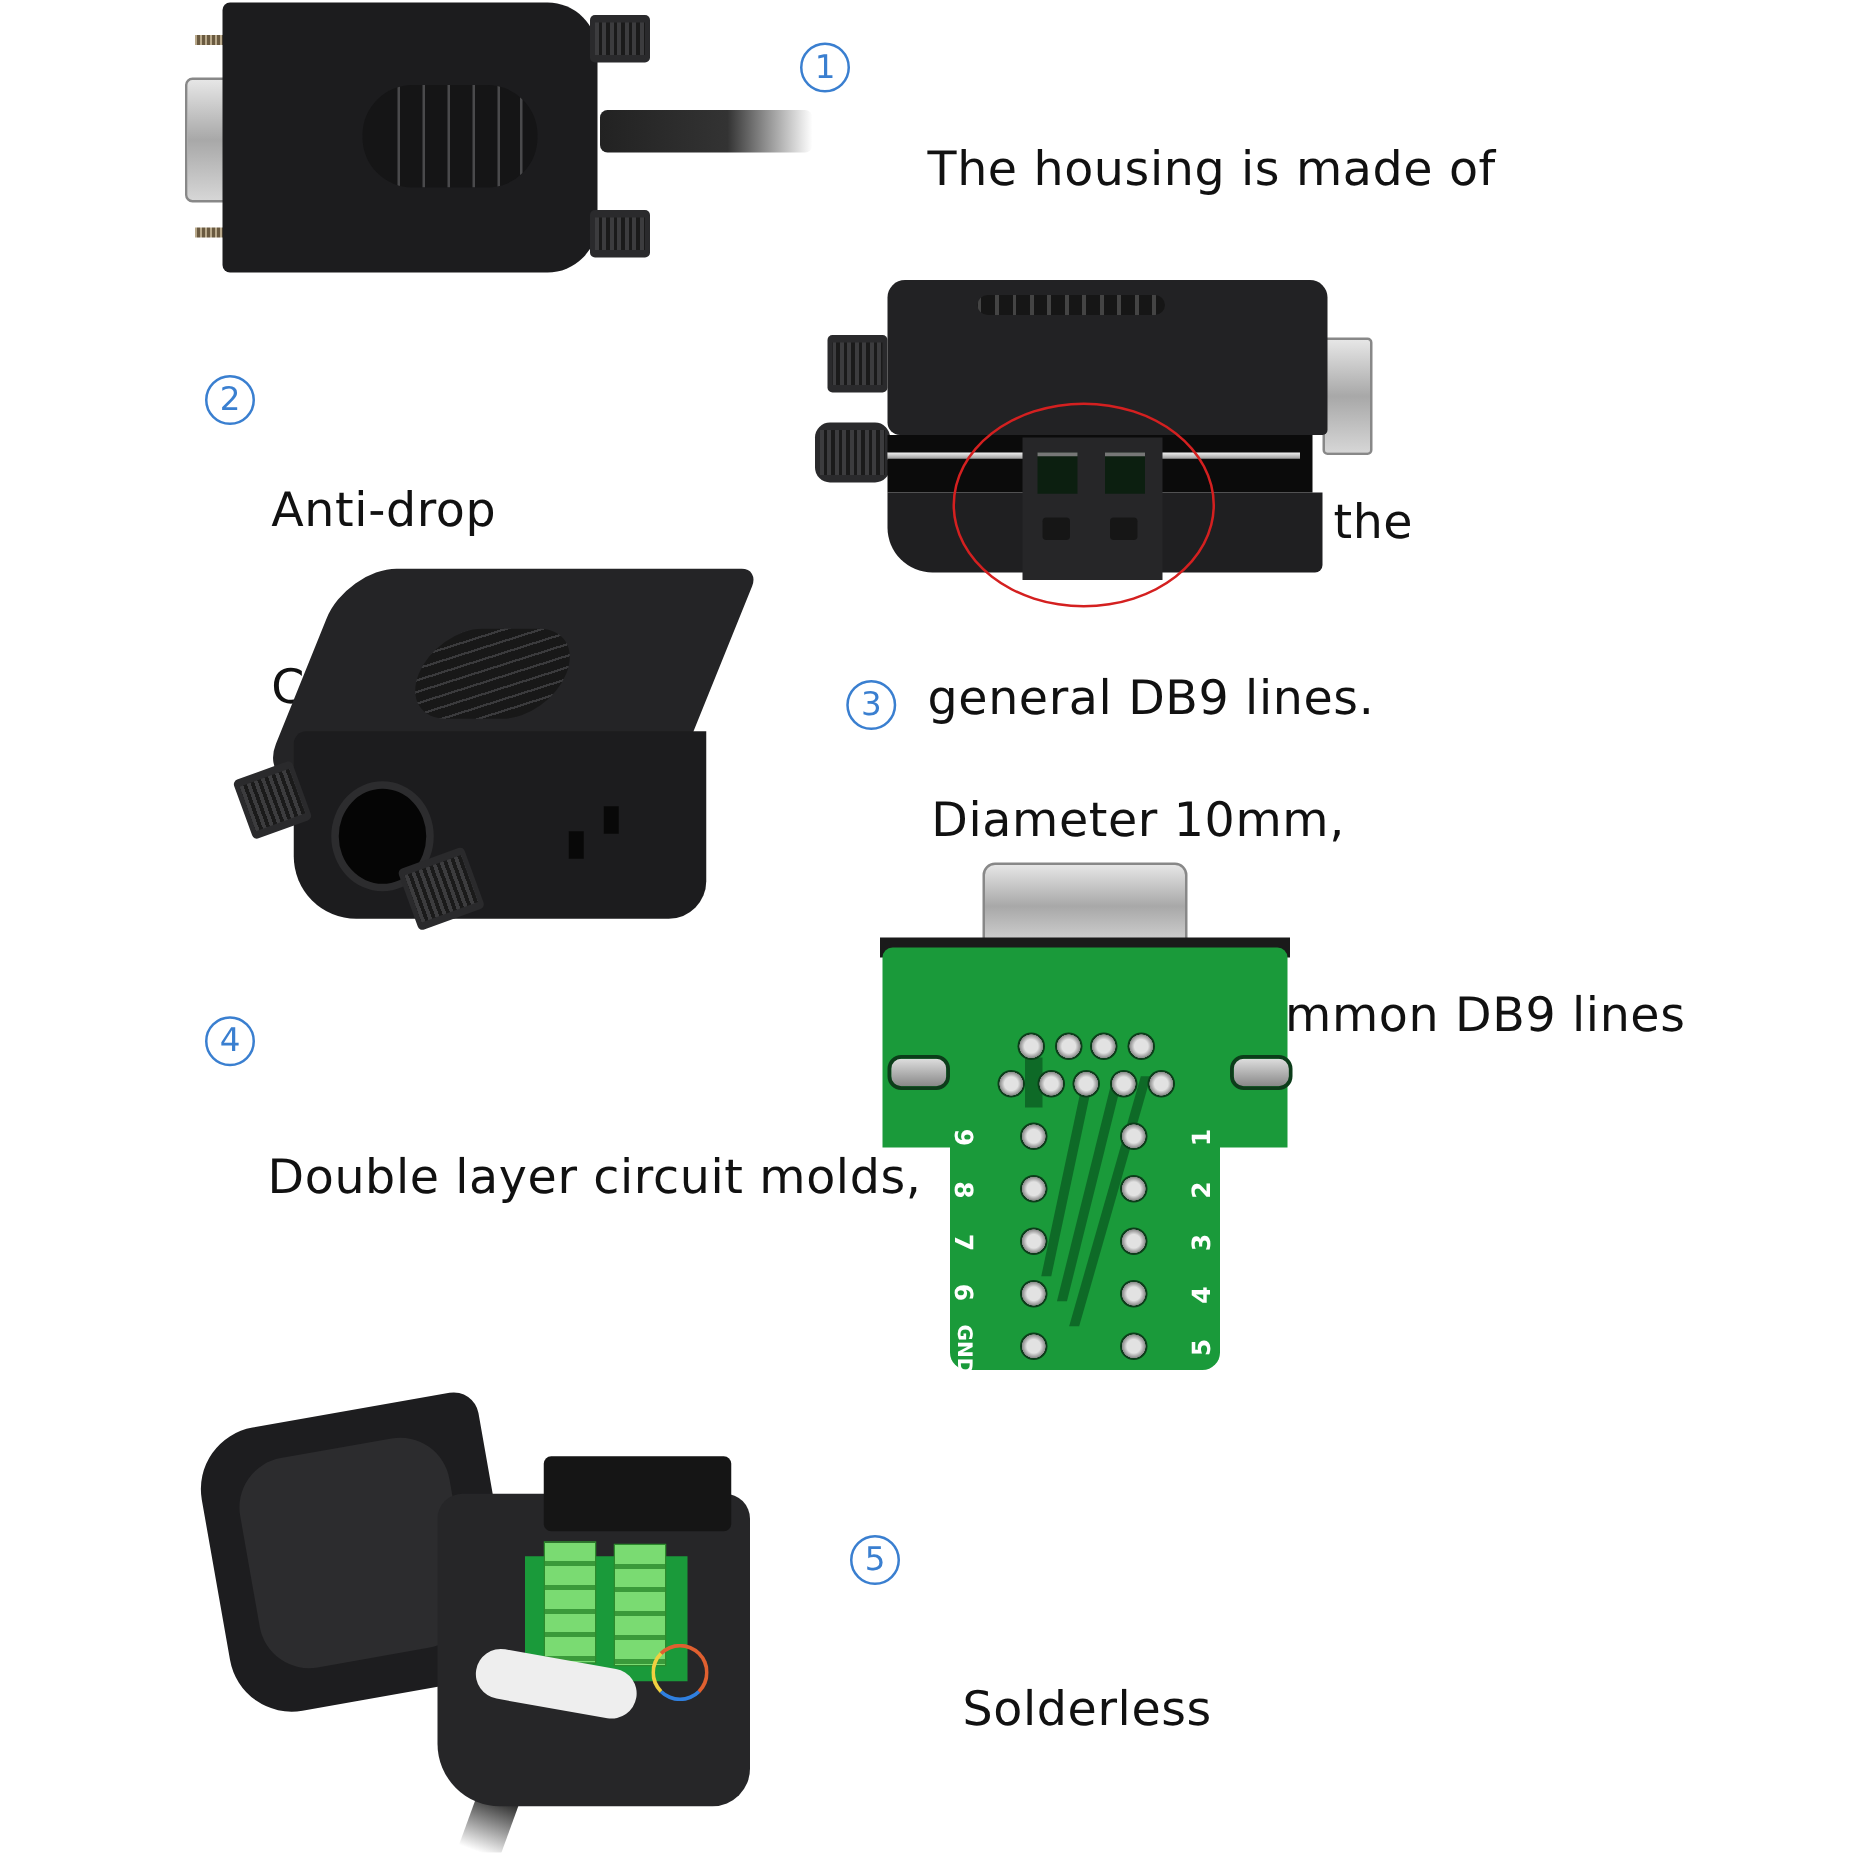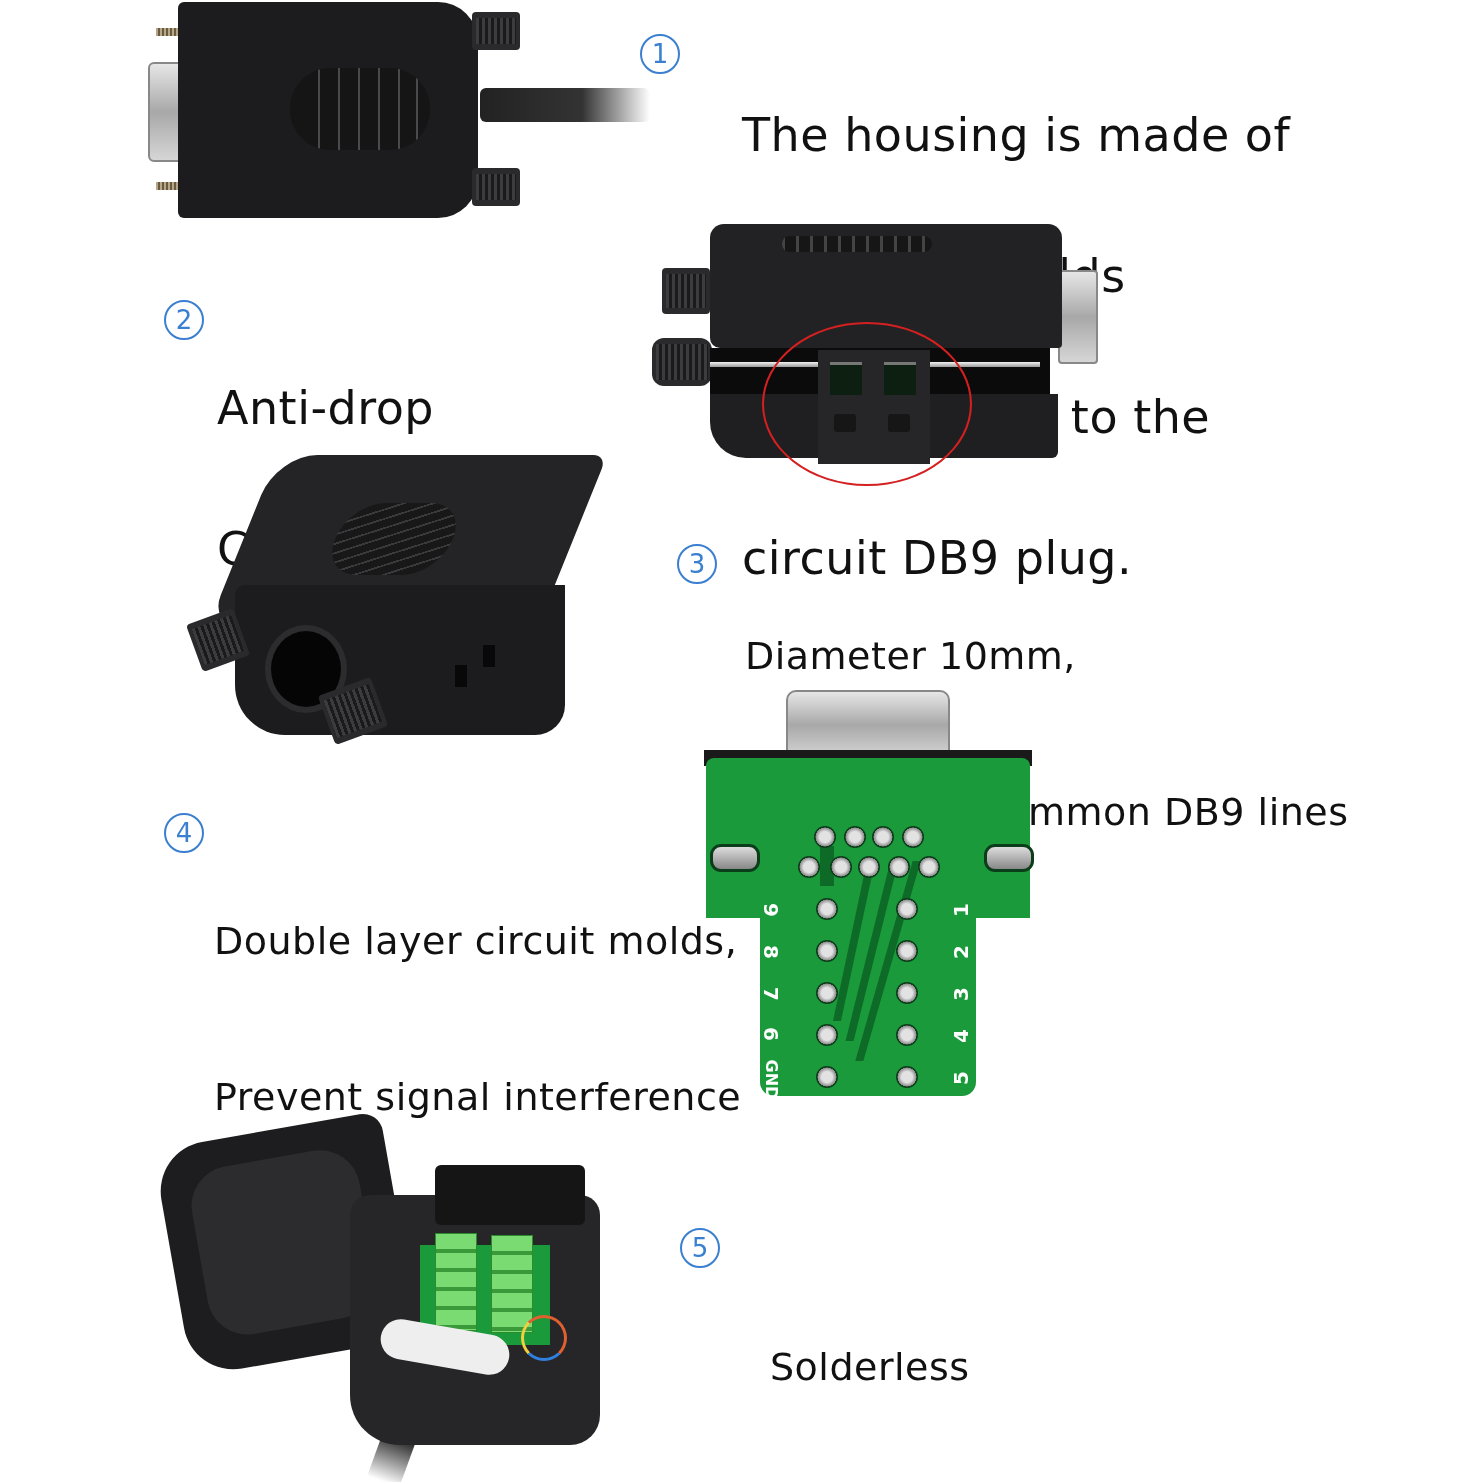--- a/index.html
+++ b/index.html
@@ -1,19 +1,19 @@
 <!DOCTYPE html>
 <html><head>
 <meta charset="utf-8">
 <style>
   html, body { margin:0; padding:0; background:#ffffff; }
   body { width:1482px; height:1482px; position:relative; overflow:hidden;
          font-family:"DejaVu Sans","Liberation Sans",sans-serif; color:#111; }
   .abs { position:absolute; }
-  .feat-text { font-size:46px; line-height:47px; color:#111; letter-spacing:0.5px; white-space:pre; }
+  .feat-text { font-size:38px; line-height:47px; color:#111; letter-spacing:0.5px; white-space:pre; }
   .feat-text.big { font-size:38px; line-height:55px; }
   .num { width:36px; height:36px; border:2.5px solid #3a7fd0; border-radius:50%; color:#3a7fd0;
          font-size:26px; line-height:36px; text-align:center; box-sizing:content-box; }
   .line { display:block; }
   
   .shell { background:#1c1c1e; }
   .grille { background:#151516; border-radius:40px; overflow:hidden; }
   .grille i { position:absolute; top:0; bottom:0; width:2px; background:#4a4a4c; }
   .knob { background:#2a2a2c; border-radius:4px; }
   .knob::after { content:""; position:absolute; left:4px; right:4px; top:6px; bottom:6px;
@@ -45,21 +45,21 @@
   </div>
   <div class="abs knob" style="left:322px;top:12px;width:48px;height:38px;"></div>
   <div class="abs knob" style="left:322px;top:168px;width:48px;height:38px;"></div>
 </div>
 
 <div class="abs num" style="left:640px;top:34px;"><span>1</span></div>
 <div class="abs feat-text" style="left:742px;top:18px;">
   <span class="line">The housing is made of</span>
   <span class="line"> precision molds</span>
   <span class="line">and is similar to the</span>
-  <span class="line">circuit DB9 plug.</span>
+  <span class="line">general DB9 lines.</span>
 </div>
 
 <div class="abs" style="left:650px;top:220px;width:440px;height:270px;">
   <div class="abs metal" style="left:408px;top:50px;width:36px;height:90px;border-radius:4px;"></div>
   <div class="abs knob" style="left:12px;top:48px;width:48px;height:46px;"></div>
   <div class="abs knob" style="left:2px;top:118px;width:60px;height:48px;border-radius:12px;"></div>
   <div class="abs shell" style="left:60px;top:4px;width:352px;height:124px;border-radius:14px 14px 4px 10px;background:#222224;"></div>
   <div class="abs" style="left:132px;top:16px;width:150px;height:16px;border-radius:10px;background:repeating-linear-gradient(90deg,#444 0 3px,#161616 3px 14px);"></div>
   <div class="abs" style="left:60px;top:142px;width:330px;height:6px;background:linear-gradient(180deg,#eee,#888);"></div>
   <div class="abs" style="left:60px;top:128px;width:340px;height:46px;background:#0b0b0b;"></div>
@@ -141,21 +141,20 @@
   <div class="abs silk" style="left:254px;top:212px;transform:rotate(-90deg);">1</div>
   <div class="abs silk" style="left:254px;top:254px;transform:rotate(-90deg);">2</div>
   <div class="abs silk" style="left:254px;top:296px;transform:rotate(-90deg);">3</div>
   <div class="abs silk" style="left:254px;top:338px;transform:rotate(-90deg);">4</div>
   <div class="abs silk" style="left:254px;top:380px;transform:rotate(-90deg);">5</div>
 </div>
 
 <div class="abs num" style="left:164px;top:813px;"><span>4</span></div>
 <div class="abs feat-text big" style="left:214px;top:811px;line-height:52px;">
   <span class="line">Double layer circuit molds,</span>
-  <span class="line">Prevent signal interference</span>
 </div>
 
 <div class="abs" style="left:165px;top:1115px;width:450px;height:365px;">
   <div class="abs cable" style="left:220px;top:260px;width:34px;height:110px;transform:rotate(20deg);background:linear-gradient(180deg,#222 0%,#333 60%,rgba(255,255,255,0) 100%);"></div>
   <div class="abs shell" style="left:6px;top:14px;width:230px;height:230px;border-radius:50px 20px 30px 50px;transform:rotate(-10deg);background:#1d1d1f;">
     <div class="abs" style="left:28px;top:28px;width:170px;height:170px;border-radius:40px;background:#2c2c2e;"></div>
   </div>
   <div class="abs shell" style="left:185px;top:80px;width:250px;height:250px;border-radius:20px 20px 30px 50px;background:#262628;"></div>
   <div class="abs" style="left:270px;top:50px;width:150px;height:60px;background:#151515;border-radius:6px;"></div>
   <div class="abs" style="left:255px;top:130px;width:130px;height:100px;background:#1a9a3a;"></div>

